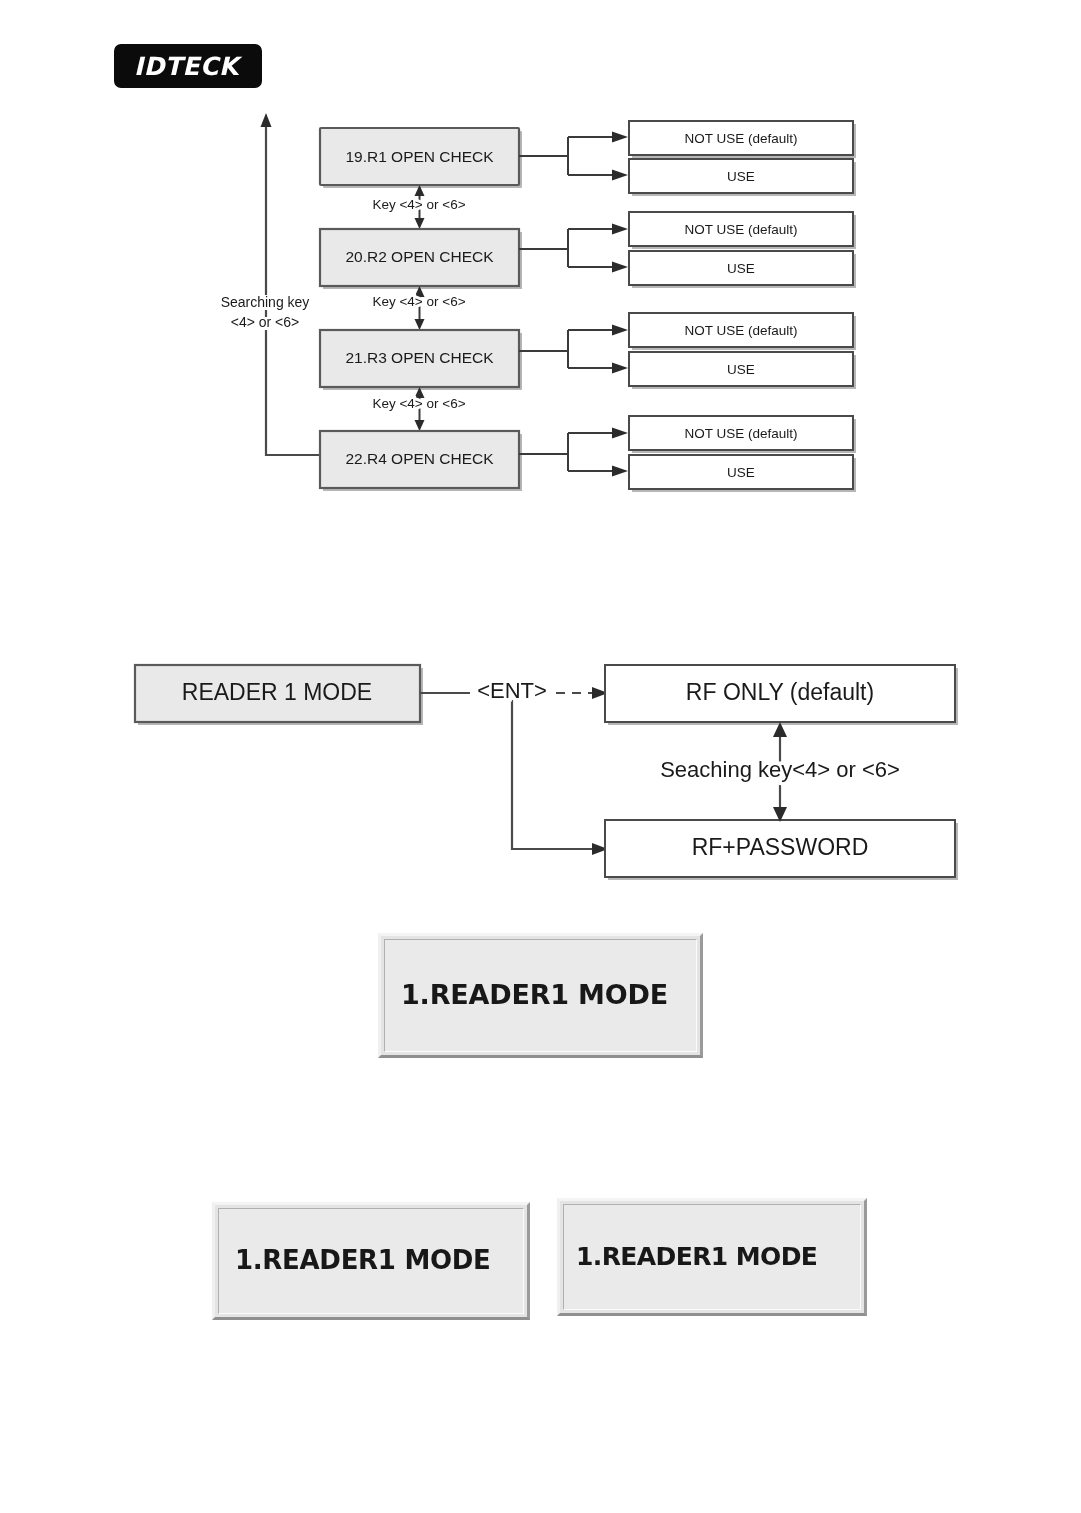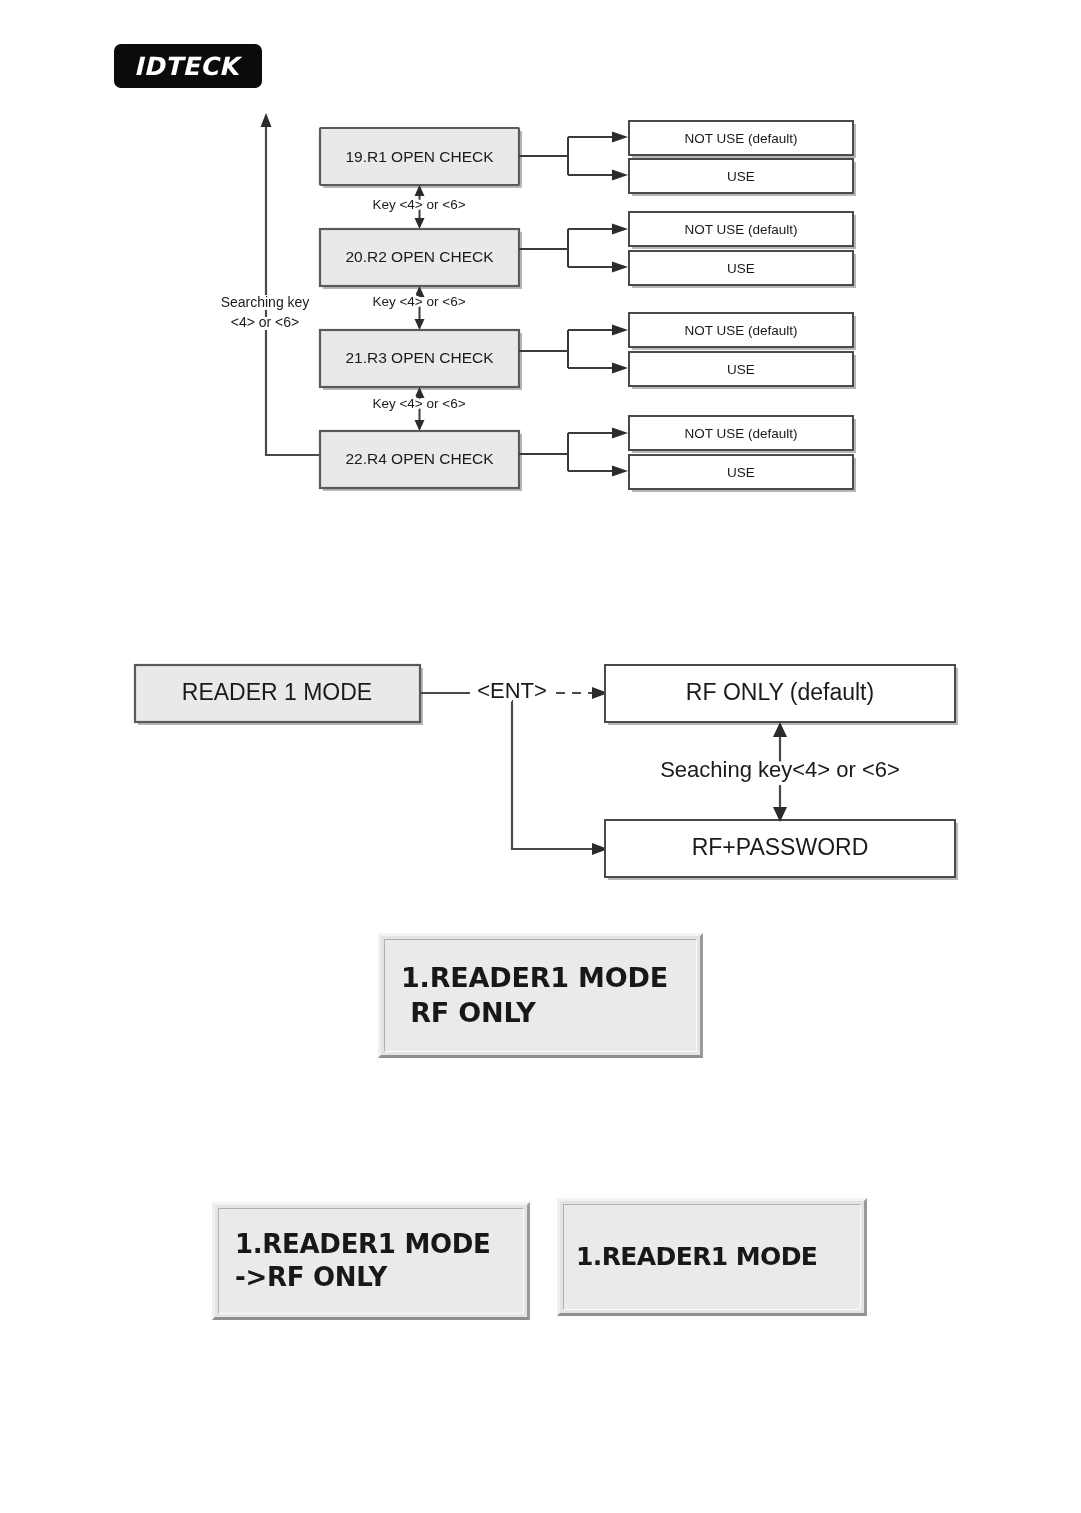--- a/index.html
+++ b/index.html
@@ -292,28 +292,26 @@
   <path class="conn" d="M 780 95 L 780 189"></path>
   <polygon class="arrowhead" points="780,92 773,107 787,107"></polygon>
   <polygon class="arrowhead" points="780,192 773,177 787,177"></polygon>
   <text class="edge-label-big-bg" x="780" y="141">Seaching key&lt;4&gt; or &lt;6&gt;</text>
   <text class="edge-label-big" x="780" y="141">Seaching key&lt;4&gt; or &lt;6&gt;</text>
 </svg>
 
 <div class="lcd" id="lcd-main">
   <div class="lcd-inner">
     <div class="lcd-line">1.READER1 MODE</div>
-    <div class="lcd-line"> RF ONLY</div>
   </div>
 </div>
 
 <div class="lcd" id="lcd-rf-only">
   <div class="lcd-inner">
     <div class="lcd-line">1.READER1 MODE</div>
-    <div class="lcd-line">-&gt;RF ONLY</div>
   </div>
 </div>
 
 <div class="lcd" id="lcd-rf-password">
   <div class="lcd-inner">
     <div class="lcd-line">1.READER1 MODE</div>
   </div>
 </div>
 
 </body></html>

